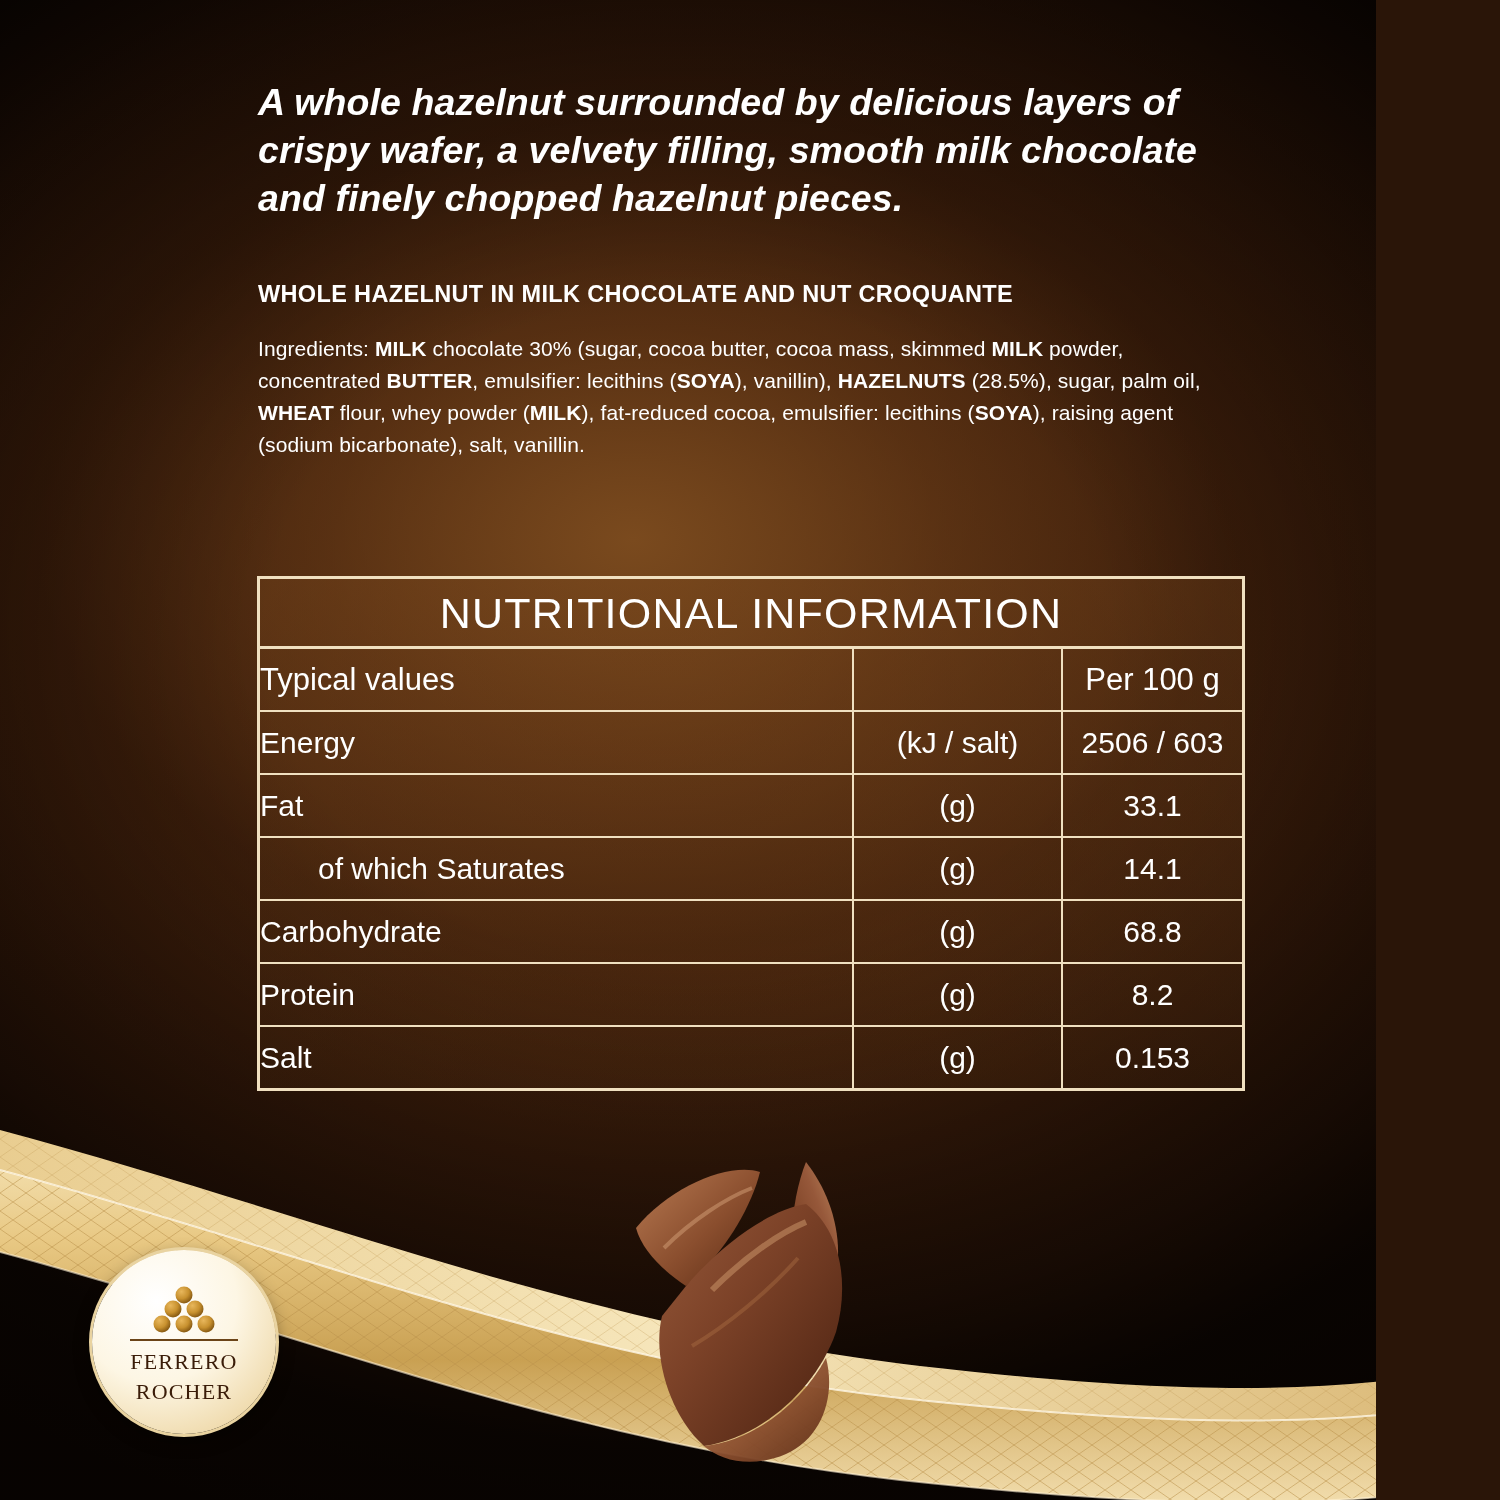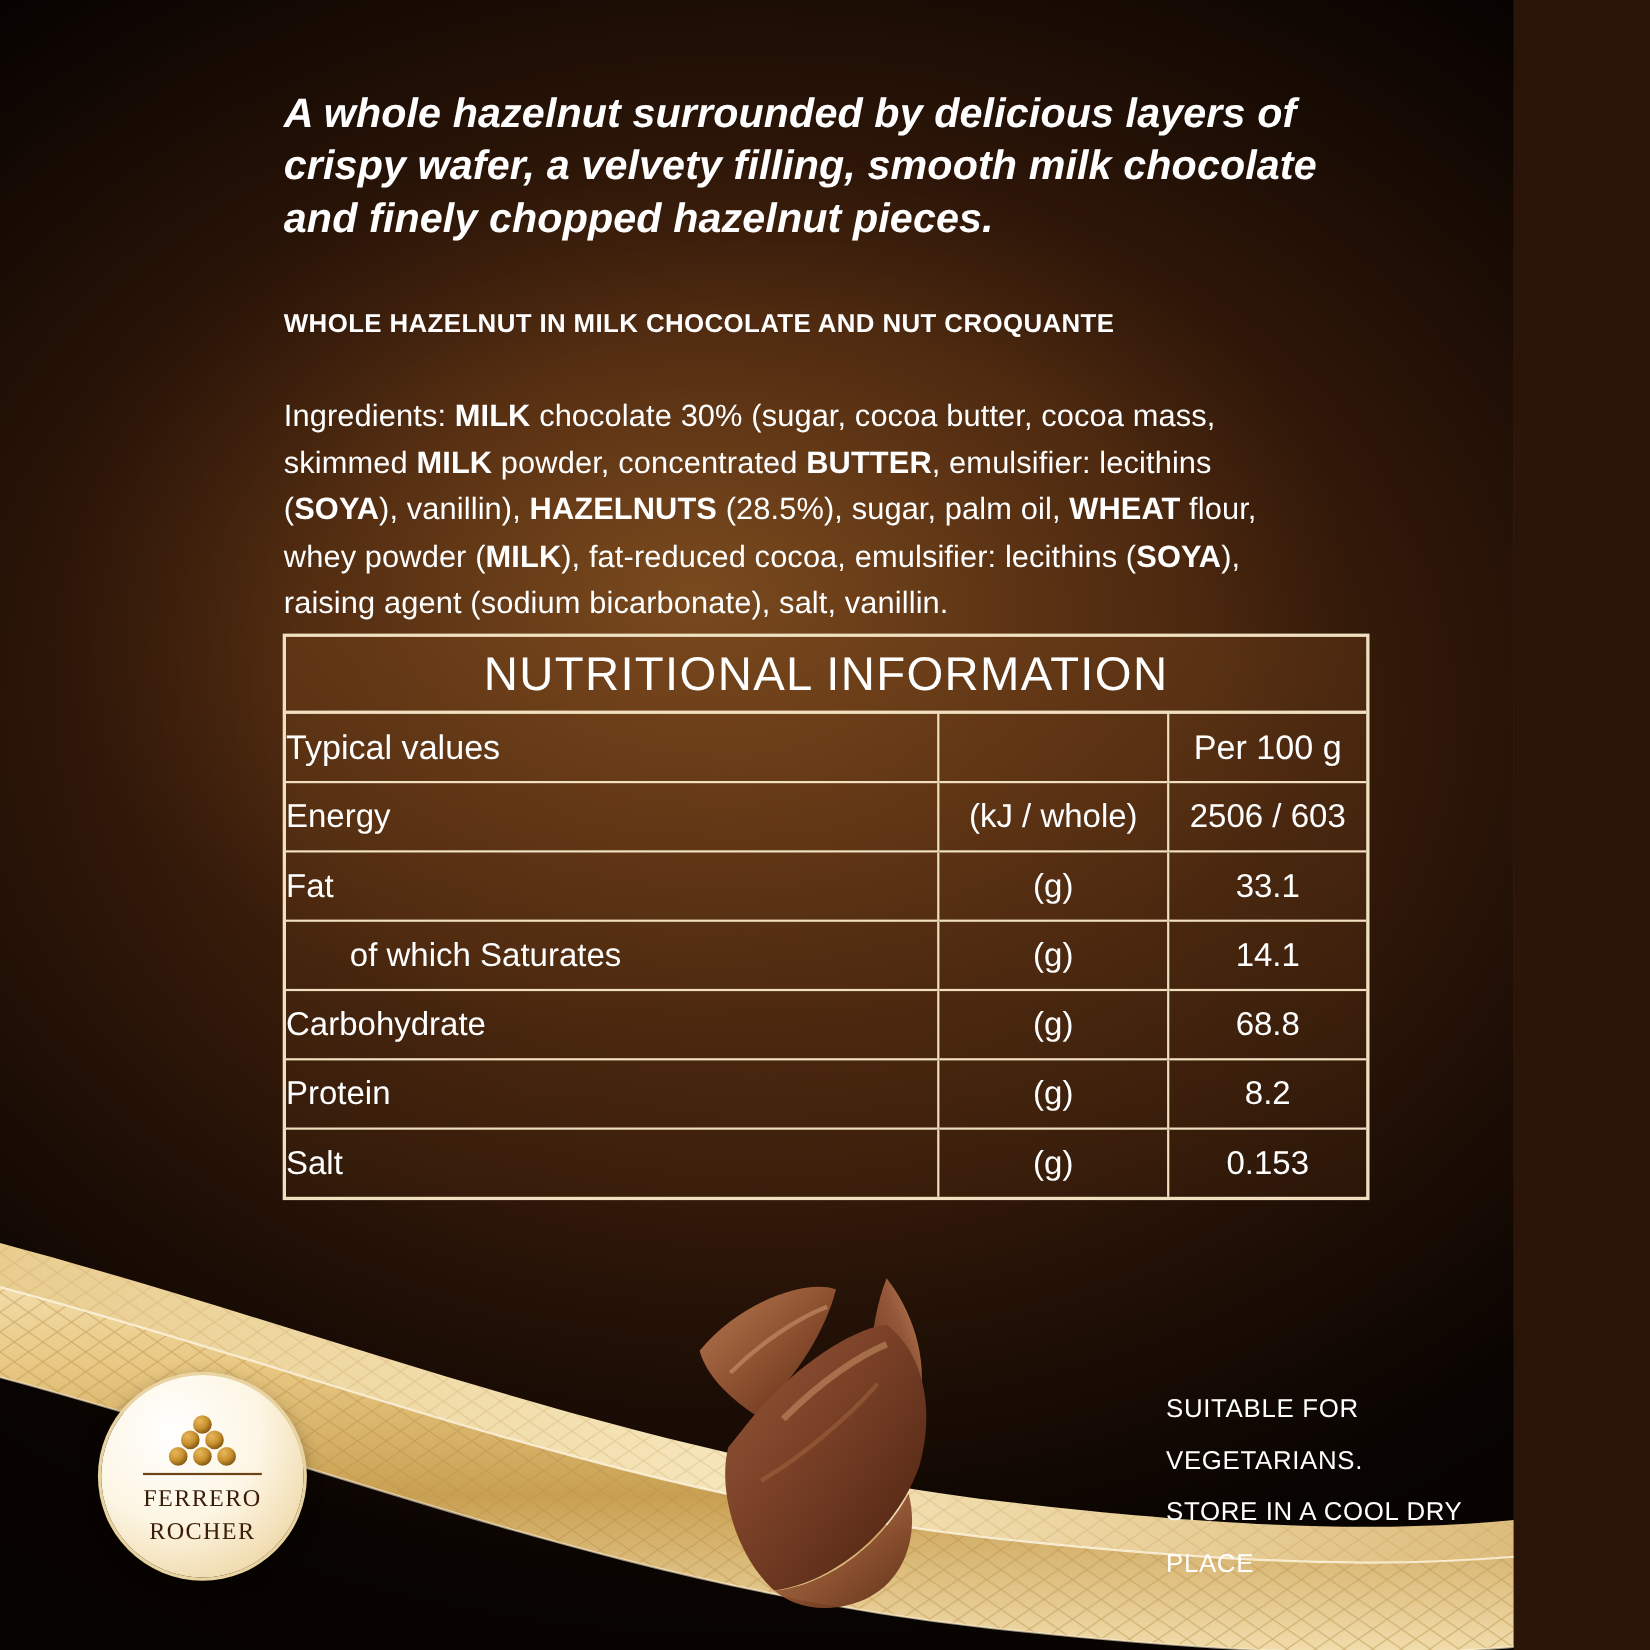--- a/index.html
+++ b/index.html
@@ -62,24 +62,23 @@
     font-size: 23.5px;
     letter-spacing: 0.35px;
   }
 
   .ingredients {
     position: absolute;
     left: 258px;
     top: 333px;
     width: 950px;
     color: #ffffff;
-    font-size: 28px;
+    font-size: 21px;
     line-height: 1.52;
     letter-spacing: 0.1px;
-    margin-top: 24px;
   }
   .ingredients b { font-weight: bold; }
 
   
   .nutrition {
     position: absolute;
     left: 257px;
     top: 576px;
     width: 988px;
     border: 3px solid #f0e0c0;
@@ -277,21 +276,21 @@
       <div class="nut-title">NUTRITIONAL INFORMATION</div>
       <table class="nut">
         <tbody>
           <tr class="hdr">
             <td class="c-label">Typical values</td>
             <td class="c-unit"></td>
             <td class="c-value">Per 100 g</td>
           </tr>
           <tr>
             <td class="c-label">Energy</td>
-            <td class="c-unit">(kJ / whole)</td>
+            <td class="c-unit">(kJ / salt)</td>
             <td class="c-value">2506 / 603</td>
           </tr>
           <tr>
             <td class="c-label">Fat</td>
             <td class="c-unit">(g)</td>
             <td class="c-value">33.1</td>
           </tr>
           <tr>
             <td class="c-label indent">of which Saturates</td>
             <td class="c-unit">(g)</td>
@@ -331,18 +330,14 @@
       <circle cx="48" cy="23" r="8.5" fill="url(#ball)"></circle>
       <circle cx="15" cy="38" r="8.5" fill="url(#ball)"></circle>
       <circle cx="37" cy="38" r="8.5" fill="url(#ball)"></circle>
       <circle cx="59" cy="38" r="8.5" fill="url(#ball)"></circle>
     </svg>
     <div class="logo-rule"></div>
     <div class="logo-text">FERRERO</div>
     <div class="logo-text">ROCHER</div>
   </div>
 
-  <div class="notes">
-    <div>SUITABLE FOR VEGETARIANS.</div>
-    <div>STORE IN A COOL DRY PLACE</div>
-  </div>
 
 </div>
 
 </body></html>

